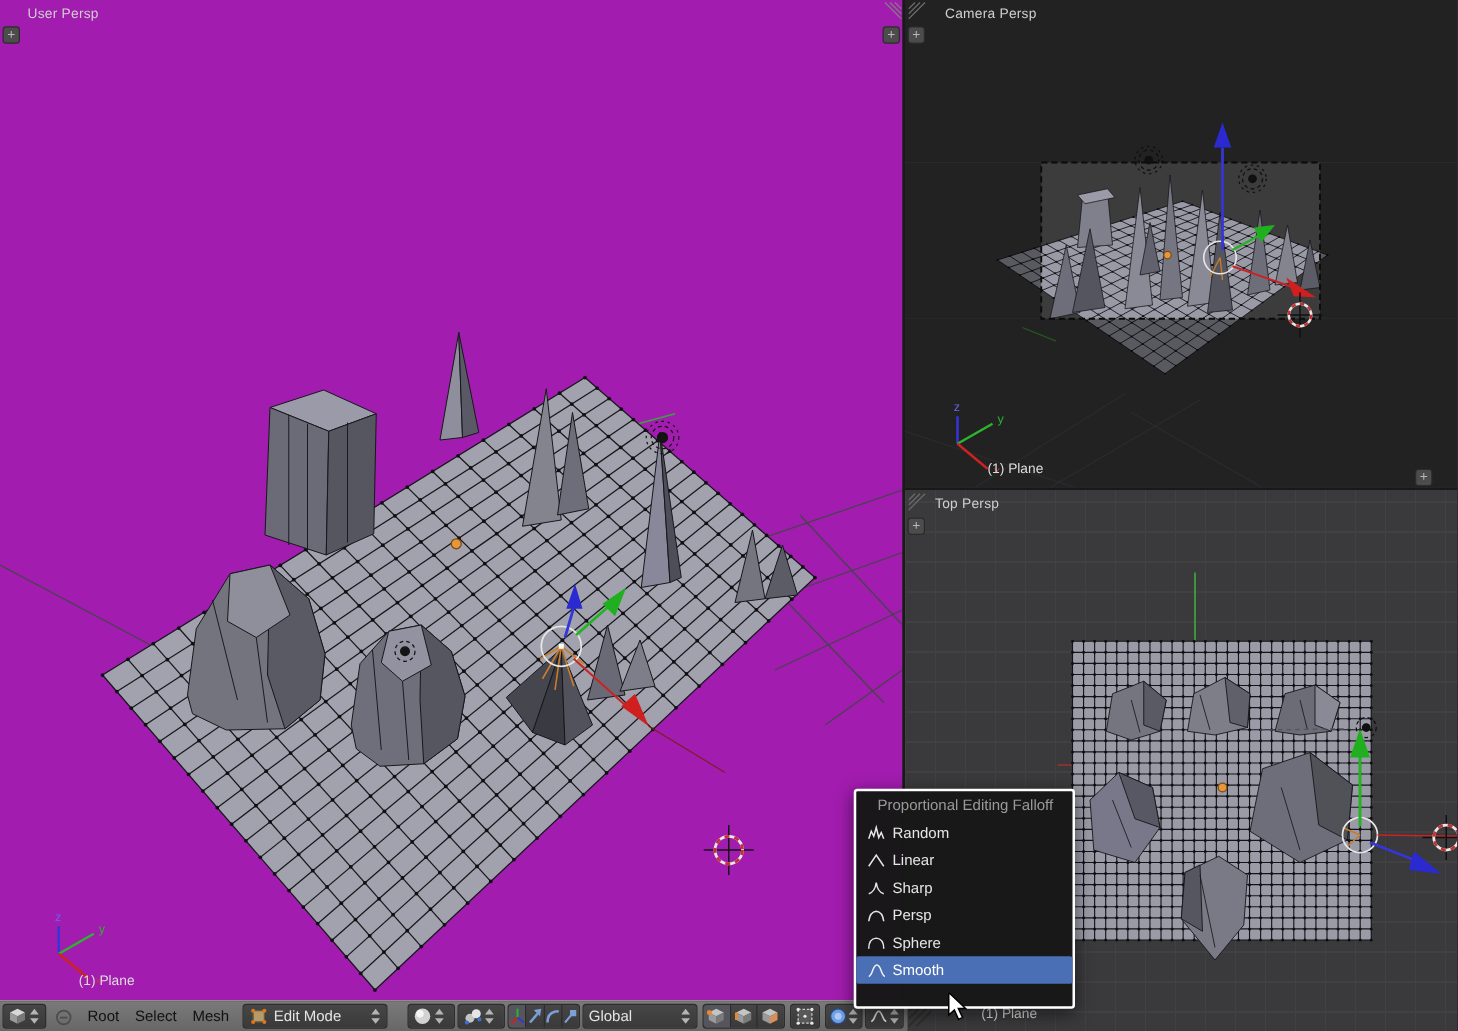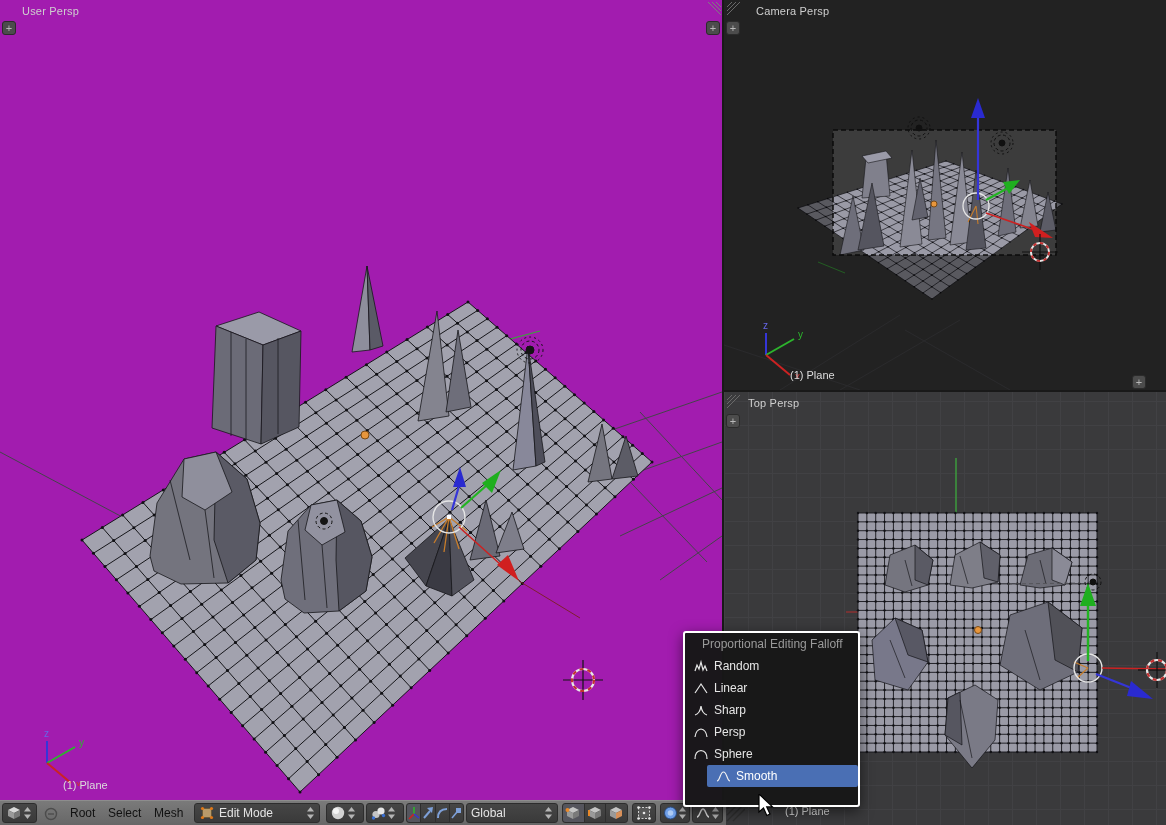--- a/index.html
+++ b/index.html
@@ -19,21 +19,21 @@
   .menu-label{position:absolute;top:5px;font-size:12px;color:#111;cursor:default;}
   .grp{border-radius:3px;}
   .grp .seg{height:18px;border-right:1px solid #2d2d2d;display:flex;align-items:center;justify-content:center;}
   
   #falloff-menu{position:absolute;left:683px;top:631px;width:177px;height:176px;background:rgba(23,23,23,.98);
                 border:2px solid #ffffff;border-radius:3px;box-sizing:border-box;box-shadow:0 4px 14px rgba(0,0,0,.55);}
   #falloff-menu .title{height:22px;line-height:22px;padding-left:17px;font-size:12px;color:#9a9a9a;}
   .fm-item{height:22px;display:flex;align-items:center;font-size:12px;color:#e6e6e6;}
   .fm-item .ic{width:20px;margin-left:6px;display:flex;justify-content:center;}
   .fm-item .tx{margin-left:3px;}
-  .fm-item.sel{background:#4a6fb4;border-radius:2px;color:#fff;margin-left:22px;}
+  .fm-item.sel{background:#4a6fb4;border-radius:2px;color:#fff;}
   .grip{position:absolute;}
 </style>
 </head>
 <body>
 
 <div id="app">
 
   <div class="vp" id="vp-user" style="left:0;top:0;width:722px;height:800px;background:#a21caf;">
     <svg class="scene" width="722" height="800" viewBox="0 0 722 800">
 
@@ -1870,21 +1870,21 @@
 
     <svg style="position:absolute;left:44px;top:6px;" width="14" height="14">
       <circle cx="7" cy="7" r="5.5" fill="none" stroke="#4c4c4c" stroke-width="1.4"></circle>
       <line x1="4" y1="7" x2="10" y2="7" stroke="#4c4c4c" stroke-width="1.4"></line>
     </svg>
 
     <div class="menu-label" style="left:70px;">Root</div>
     <div class="menu-label" style="left:108px;">Select</div>
     <div class="menu-label" style="left:154px;">Mesh</div>
 
-    <div class="hbtn" style="left:194px;width:126px;">
+    <div class="hbtn" style="left:194px;width:116px;">
       <svg width="16" height="16" style="margin-left:4px;">
         <rect x="3.5" y="3.5" width="9" height="9" fill="#b89a6a" stroke="#6a5a3a"></rect>
         <circle cx="3.5" cy="3.5" r="1.6" fill="#e07818"></circle>
           <circle cx="12.5" cy="3.5" r="1.6" fill="#e07818"></circle>
         <circle cx="3.5" cy="12.5" r="1.6" fill="#e07818"></circle>
           <circle cx="12.5" cy="12.5" r="1.6" fill="#e07818"></circle>
       </svg>
       <span class="lbl">Edit Mode</span>
       <svg width="9" height="14" style="margin-left:auto;margin-right:4px;">
         <path d="M4.5,1 8,5.5 1,5.5Z" fill="#b5b5b5"></path>

